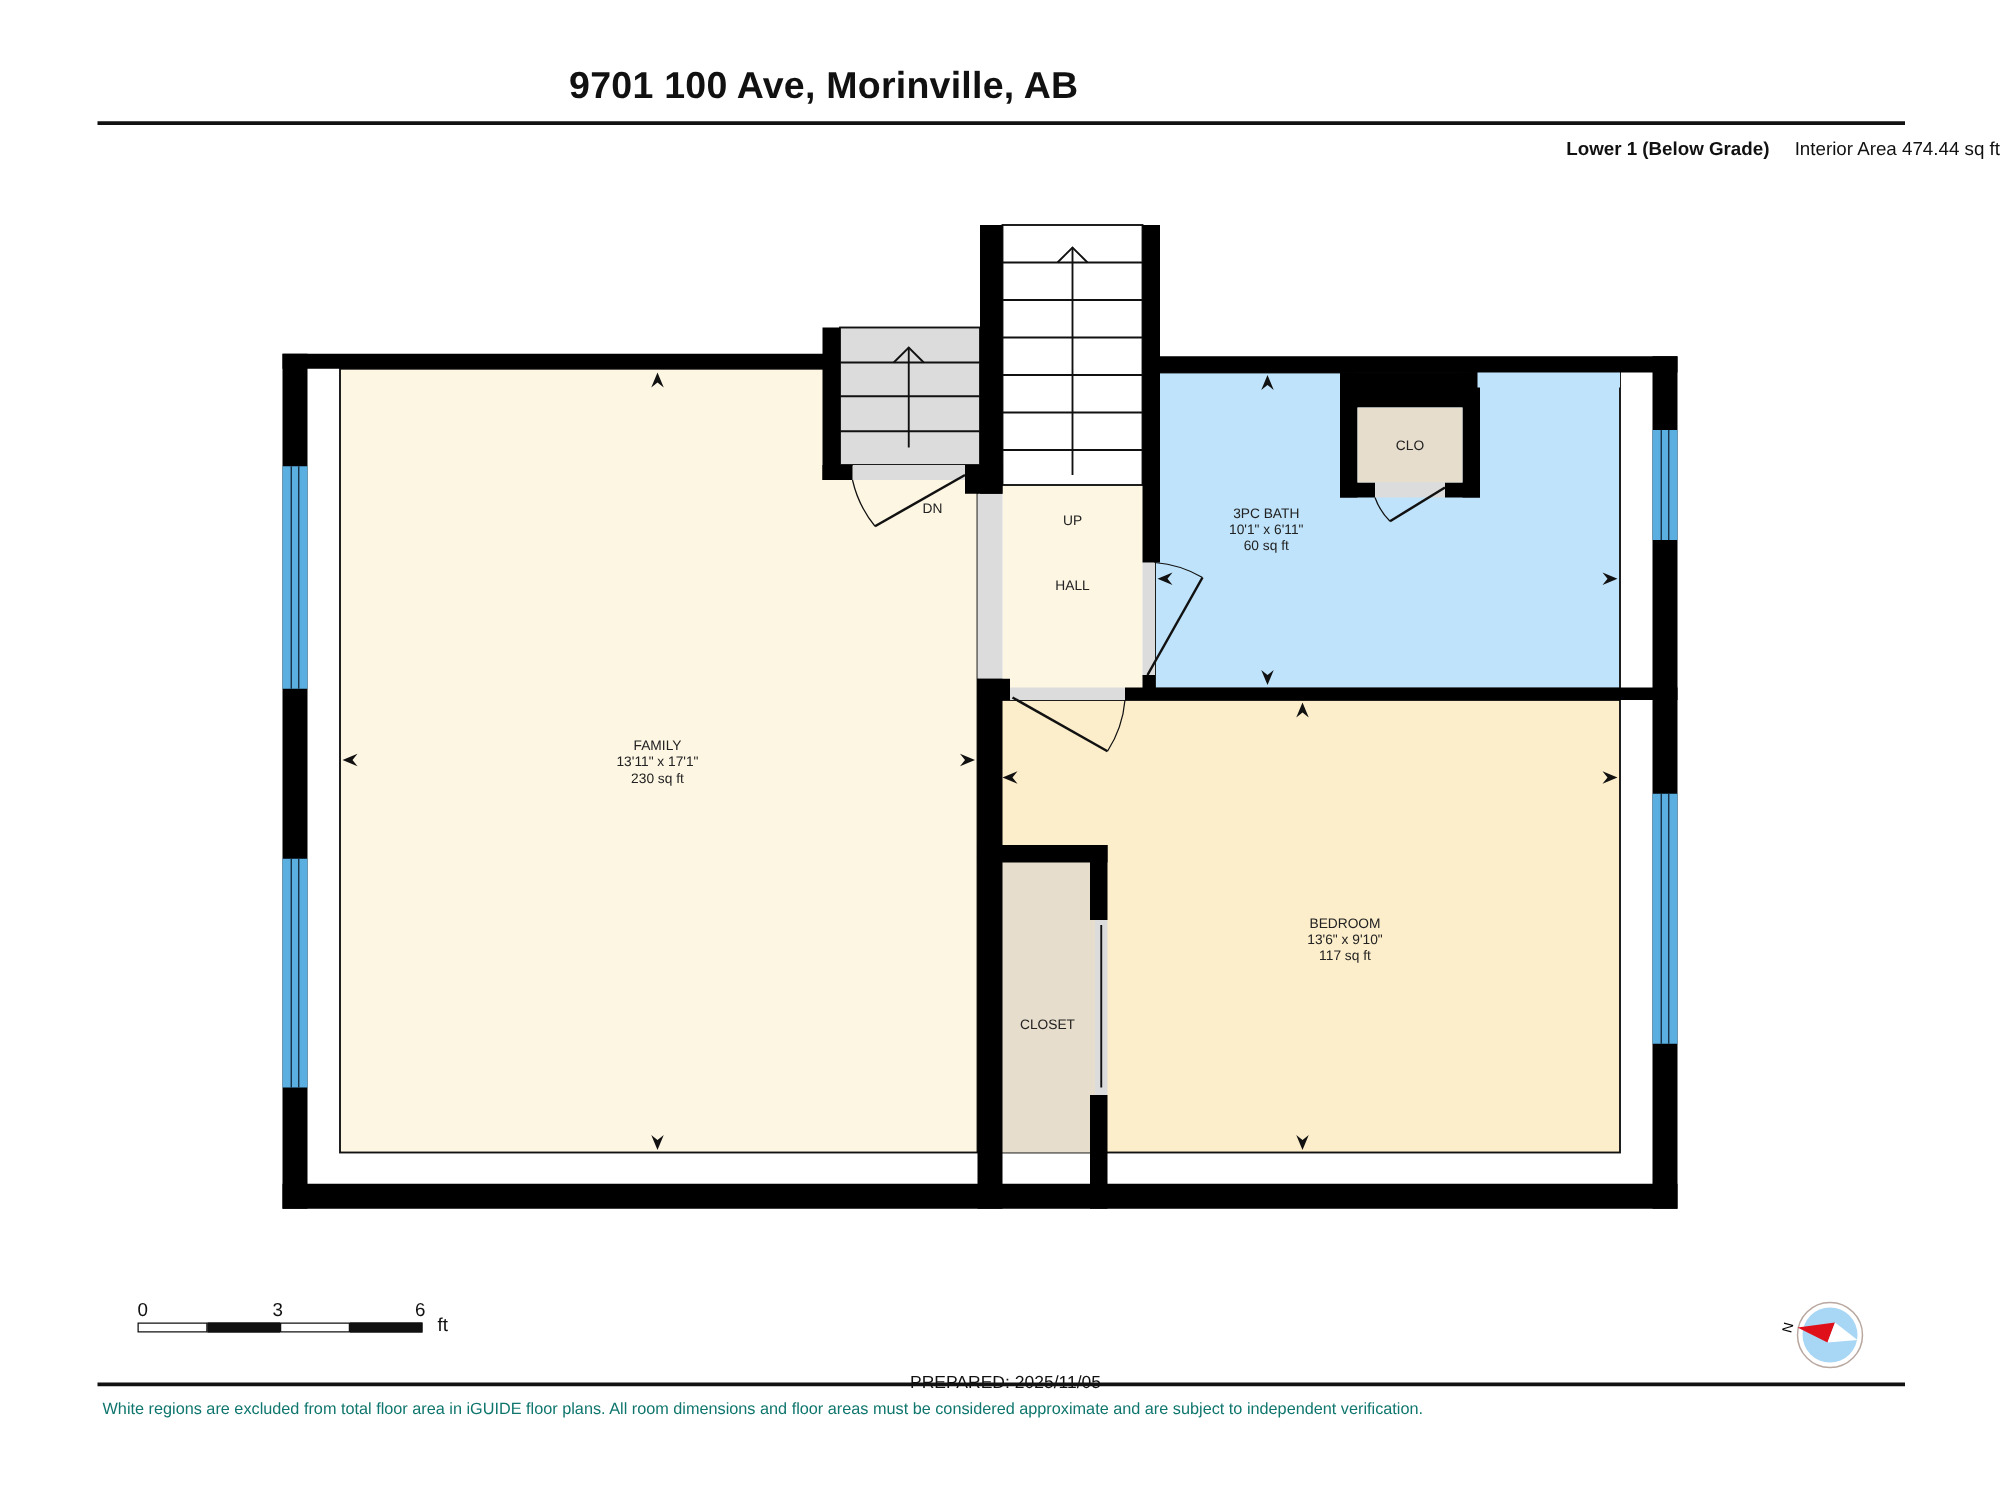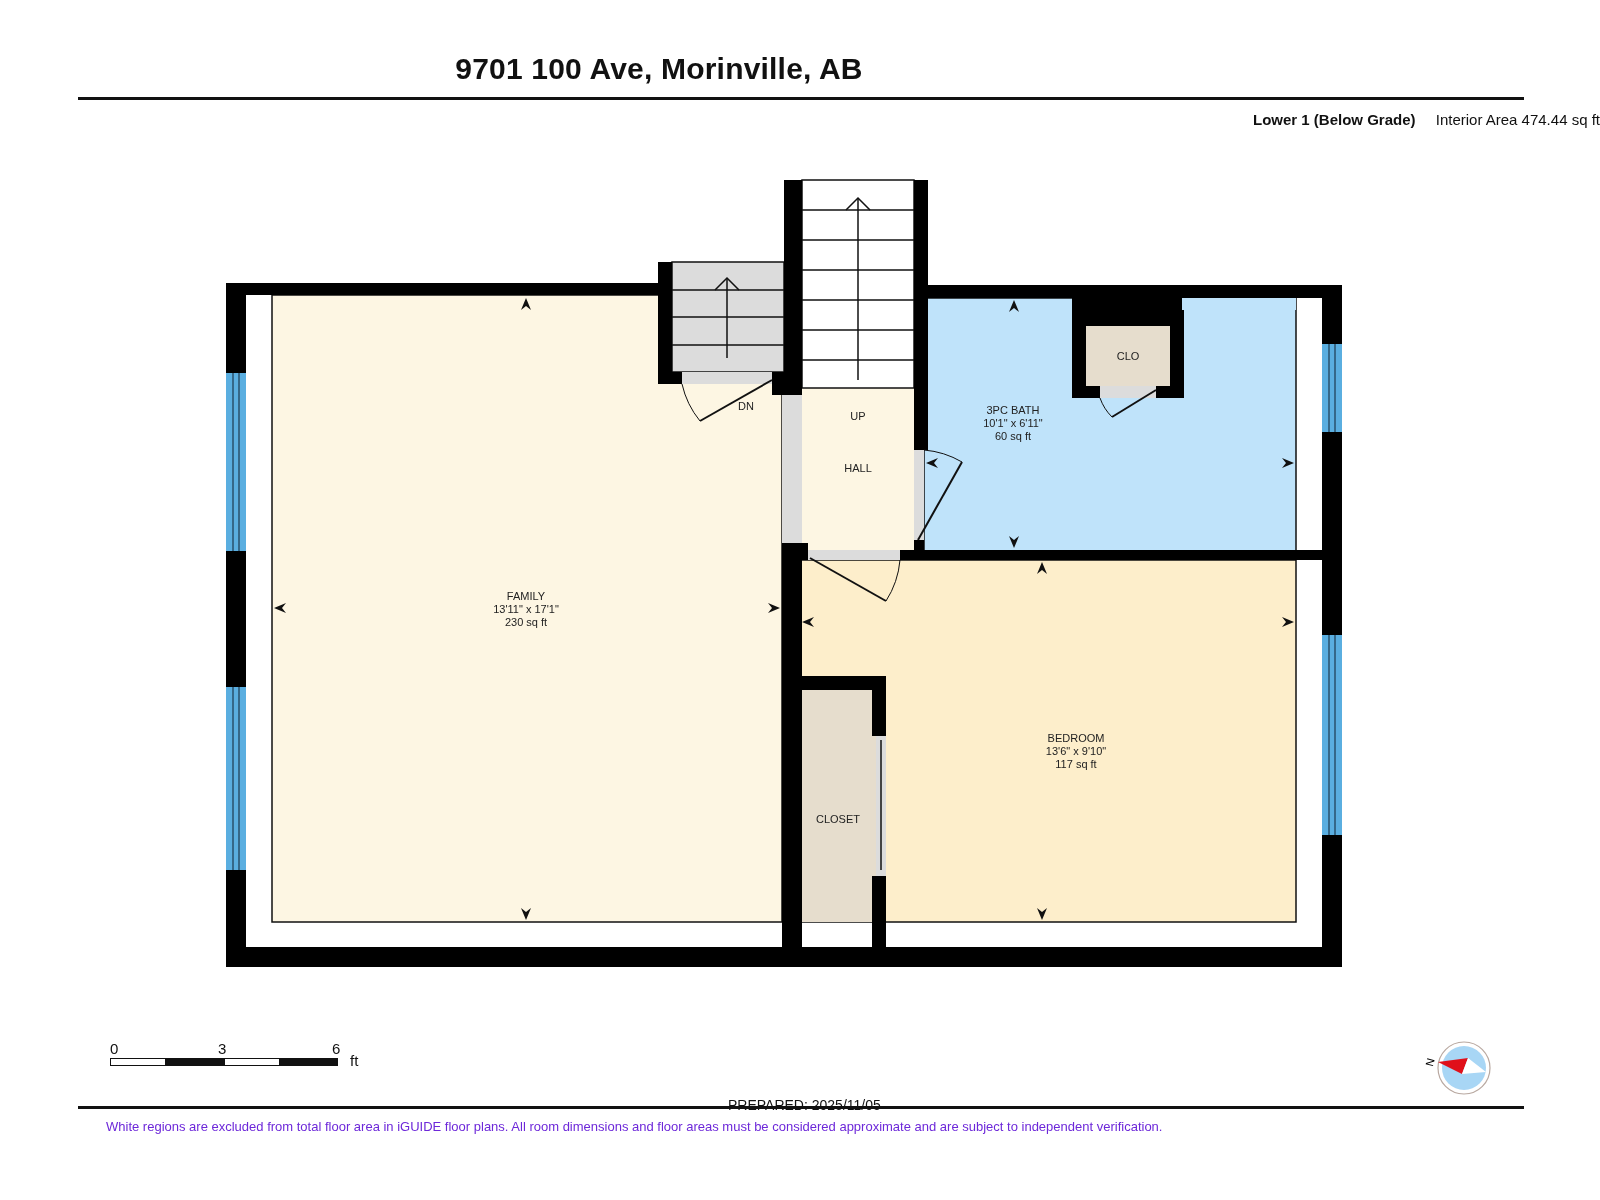--- a/index.html
+++ b/index.html
@@ -8,21 +8,21 @@
   .rule{position:absolute;left:78px;width:1446px;height:3px;background:#111;}
   .subtitle{position:absolute;left:0;width:1600px;top:111px;text-align:right;font-size:15px;}
   .subtitle .lvl{font-weight:bold;margin-right:16px;}
   svg.plan{position:absolute;left:0;top:0;}
   .lbl{font-family:"Liberation Sans",sans-serif;fill:#222;text-anchor:middle;}
   .scale{position:absolute;left:110px;top:1040px;width:240px;height:40px;}
   .scale .n{position:absolute;top:0;font-size:15px;}
   .scale .bar{position:absolute;top:18px;height:6px;border:1px solid #111;}
   .scale .ft{position:absolute;left:240px;top:12px;font-size:15px;}
   .prepared{position:absolute;left:728px;top:1067px;font-size:14px;margin-top:30px;}
-  .disclaimer{position:absolute;left:82px;top:1119px;font-size:13px;color:#6d28d9;margin-left:24px;}
+  .disclaimer{position:absolute;left:82px;top:1119px;font-size:13px;color:#0f766e;}
   .compass{position:absolute;left:1424px;top:1038px;width:70px;height:60px;}
 </style>
 </head>
 <body>
 
 <div class="title">9701 100 Ave, Morinville, AB</div>
 <div class="rule" style="top:97px"></div>
 <div class="subtitle">
   <span class="lvl">Lower 1 (Below Grade)</span>
   <span>Interior Area 474.44 sq ft</span>

